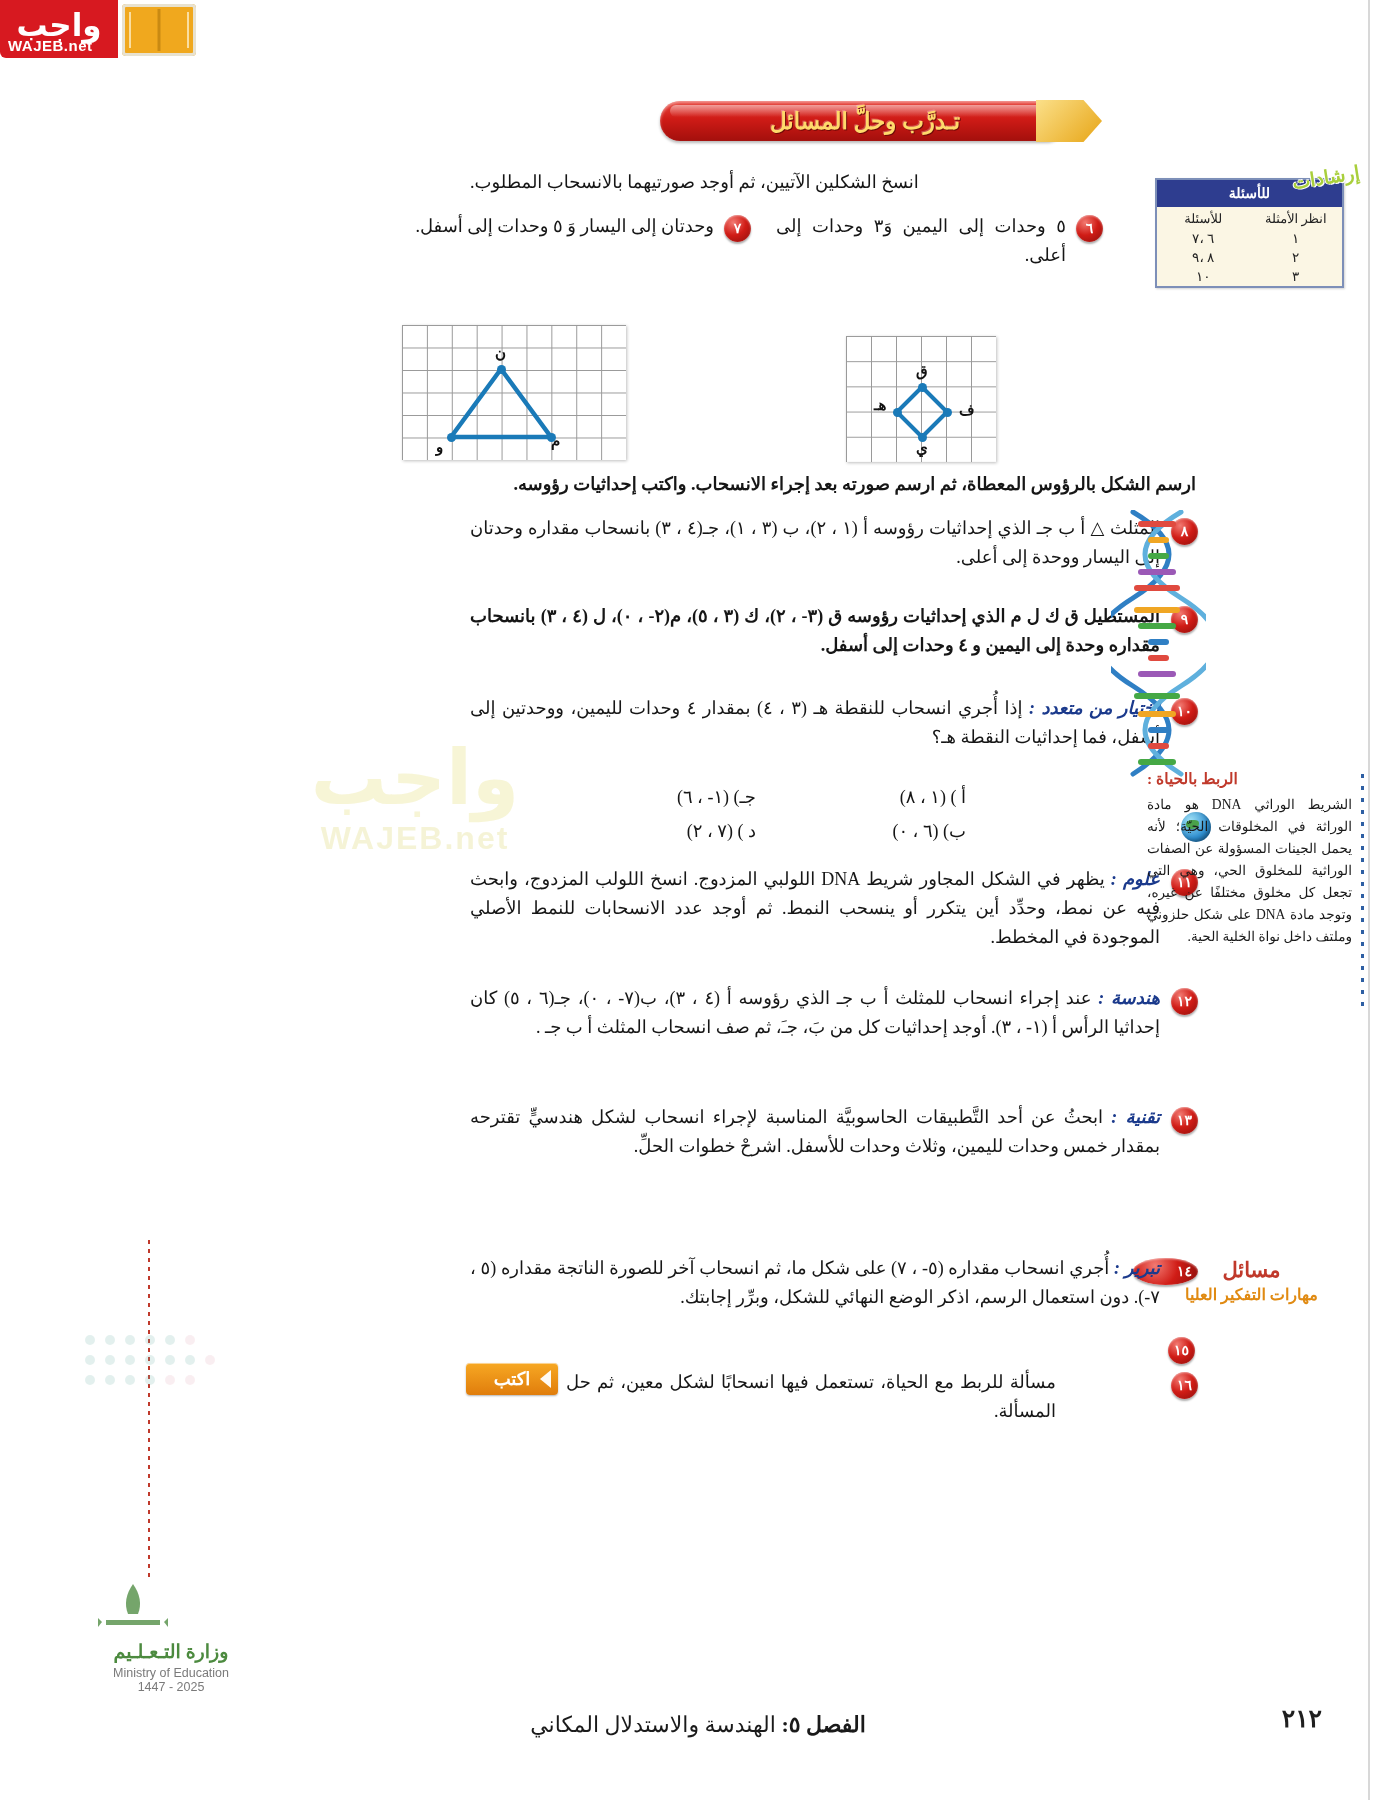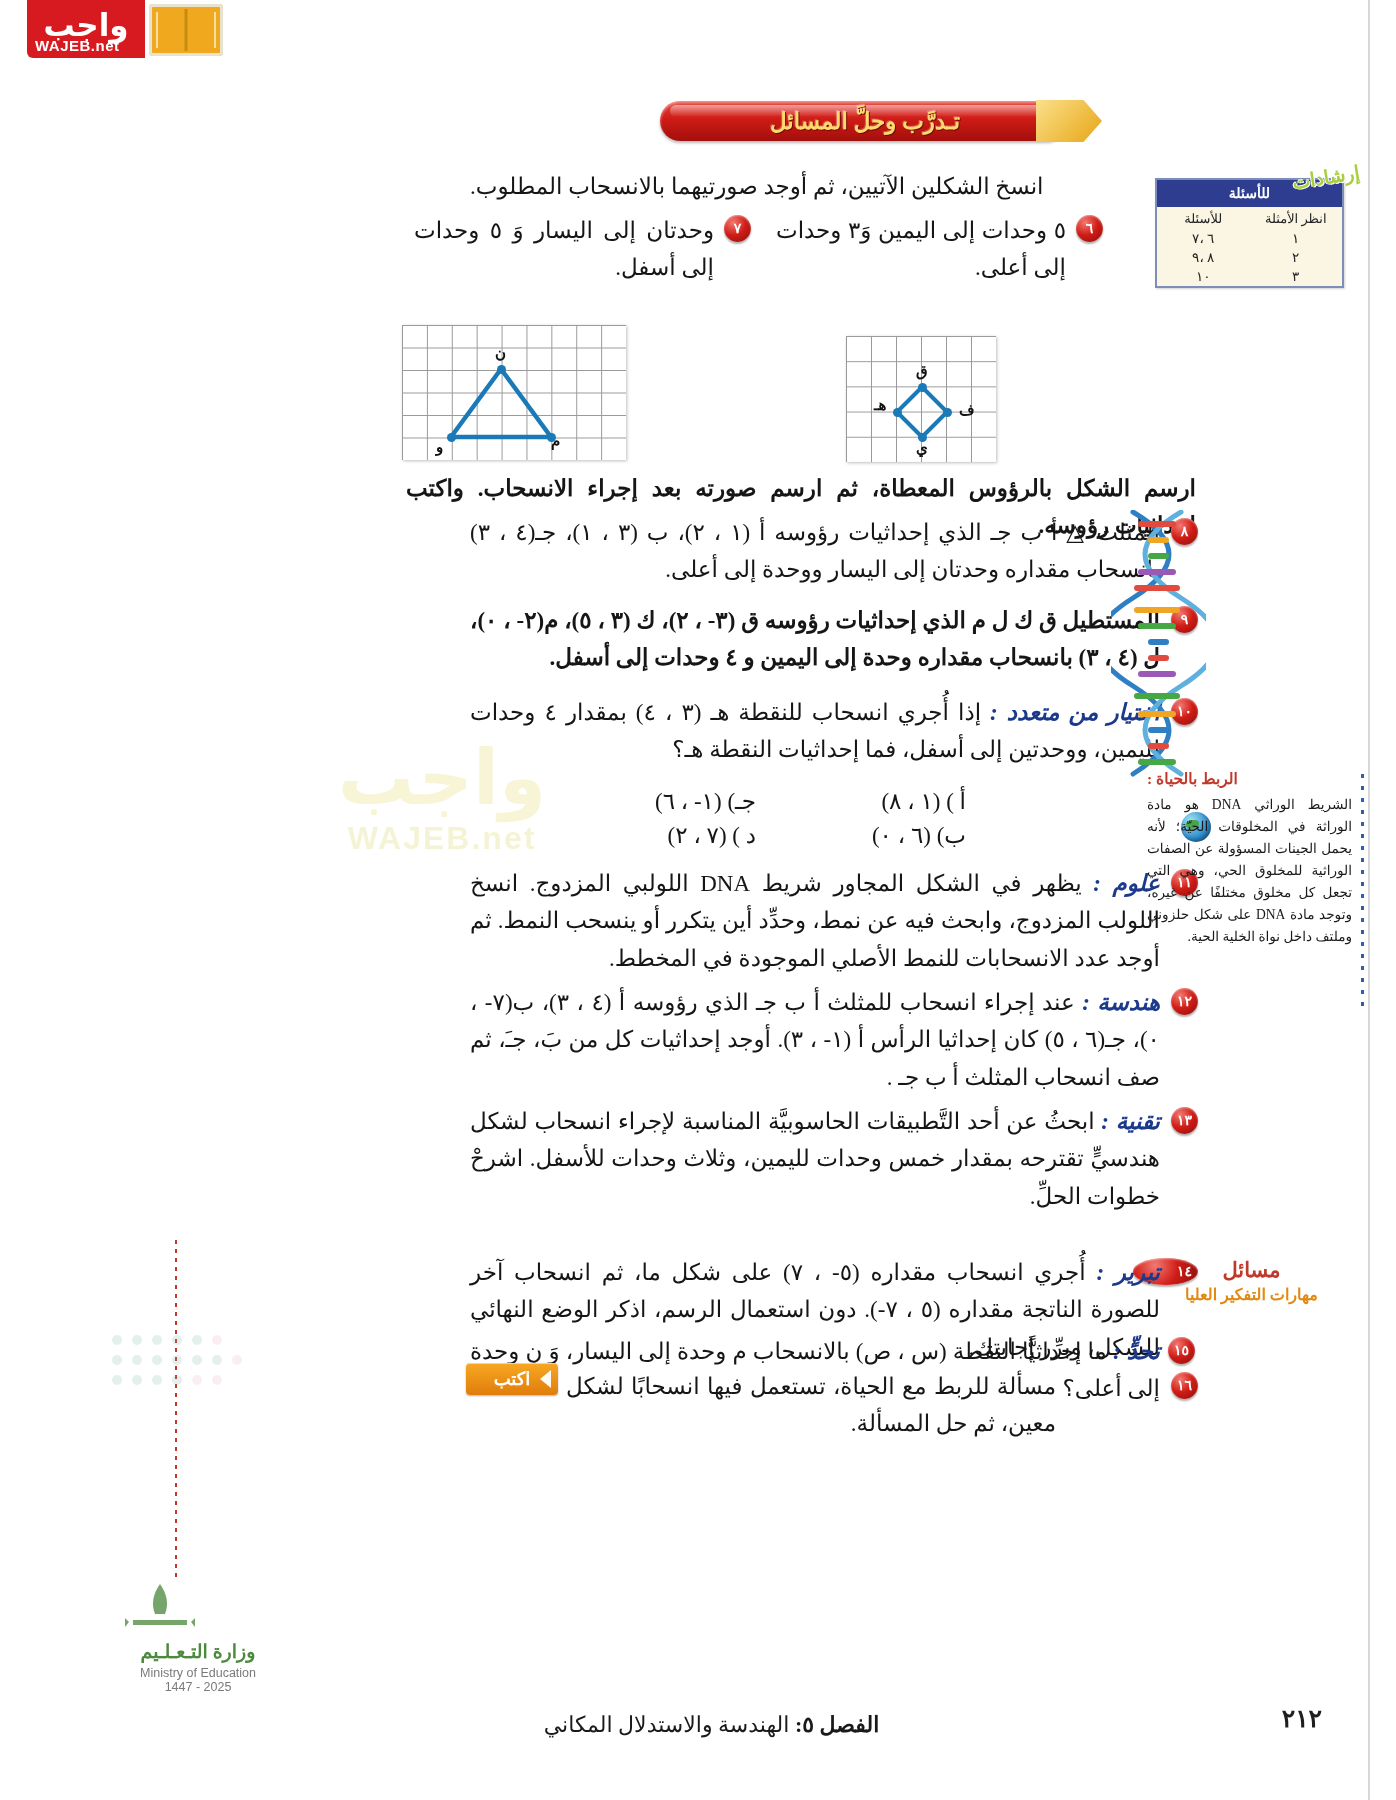--- a/index.html
+++ b/index.html
@@ -4,21 +4,21 @@
 <style>
   html,body{margin:0;padding:0;}
   body{
     width:1396px;height:1800px;
     background:#ffffff;
     font-family:"Liberation Serif","DejaVu Serif",serif;
     position:relative;
     overflow:hidden;
     color:#1a1a1a;
   }
-  .page{position:absolute;inset:0;margin-left:27px;}
+  .page{position:absolute;inset:0;}
 
   
   .brand{position:absolute;left:0;top:0;width:210px;height:62px;}
   .brand-red{
     position:absolute;left:0;top:0;width:118px;height:58px;
     background:#d71920;border-bottom-left-radius:6px;
     display:flex;align-items:center;justify-content:center;
   }
   .brand-red .w1{
     color:#fff;font-family:"DejaVu Sans",sans-serif;font-weight:bold;
@@ -95,21 +95,21 @@
     transform:rotate(-9deg);
     text-shadow:1px 1px 0 #fff,-1px 0 0 #fff,0 -1px 0 #fff;
     font-family:"Liberation Serif",serif;white-space:nowrap;
   }
   .hints table{width:100%;border-collapse:collapse;font-size:13.5px;}
   .hints td{padding:1px 6px;text-align:center;color:#222;}
   .hints td.c1{width:50%;}
   .hints tr.hr td{font-size:13px;padding-top:4px;padding-bottom:2px;}
 
   
-  .txt{position:absolute;font-size:23px;line-height:1.62;text-align:justify;color:#161616;}
+  .txt{position:absolute;font-size:18px;line-height:1.62;text-align:justify;color:#161616;}
   .num{
     position:absolute;width:27px;height:27px;border-radius:50%;
     background:radial-gradient(circle at 34% 28%,#f27a72 0%,#d01c16 48%,#8d0d0a 100%);
     color:#fff;font-size:14px;font-weight:bold;
     display:flex;align-items:center;justify-content:center;
     box-shadow:0 2px 2px rgba(0,0,0,.32), inset 0 1px 2px rgba(255,255,255,.5);
     font-family:"Liberation Serif",serif;
   }
   .kw{color:#1b3a8c;font-weight:bold;font-style:italic;}
 
@@ -365,24 +365,20 @@
     <div class="h2">مهارات التفكير العليا</div>
   </div>
 
   <div class="num" style="right:198px;top:1258px;padding-left:38px;">١٤</div>
   <div class="txt" style="right:236px;top:1254px;width:690px;">
     <span class="kw">تبرير :</span>
     <span>أُجري انسحاب مقداره (٥- ، ٧) على شكل ما، ثم انسحاب آخر للصورة الناتجة مقداره (٥ ، ٧-).  دون استعمال الرسم، اذكر الوضع النهائي للشكل، وبرِّر إجابتك.</span>
   </div>
 
   <div class="num" style="right:201px;top:1337px;">١٥</div>
-  <div class="txt" style="right:236px;top:1333px;width:690px;">
-    <span class="kw">تحدٍّ :</span>
-    <span>ما إحداثيًّا النقطة (س ، ص) بالانسحاب م وحدة إلى اليسار، وَ ن وحدة إلى أعلى؟</span>
-  </div>
 
   <div class="num" style="right:198px;top:1372px;">١٦</div>
   <div class="writebadge">اكتب</div>
   <div class="txt" style="right:340px;top:1368px;width:490px;">مسألة للربط مع الحياة، تستعمل فيها انسحابًا لشكل معين، ثم حل المسألة.</div>
 
   <div class="wm">
     <div class="wm-a">واجب</div>
     <div class="wm-b"><span>WAJEB</span><span>.net</span></div>
   </div>
   <div class="wm2">

